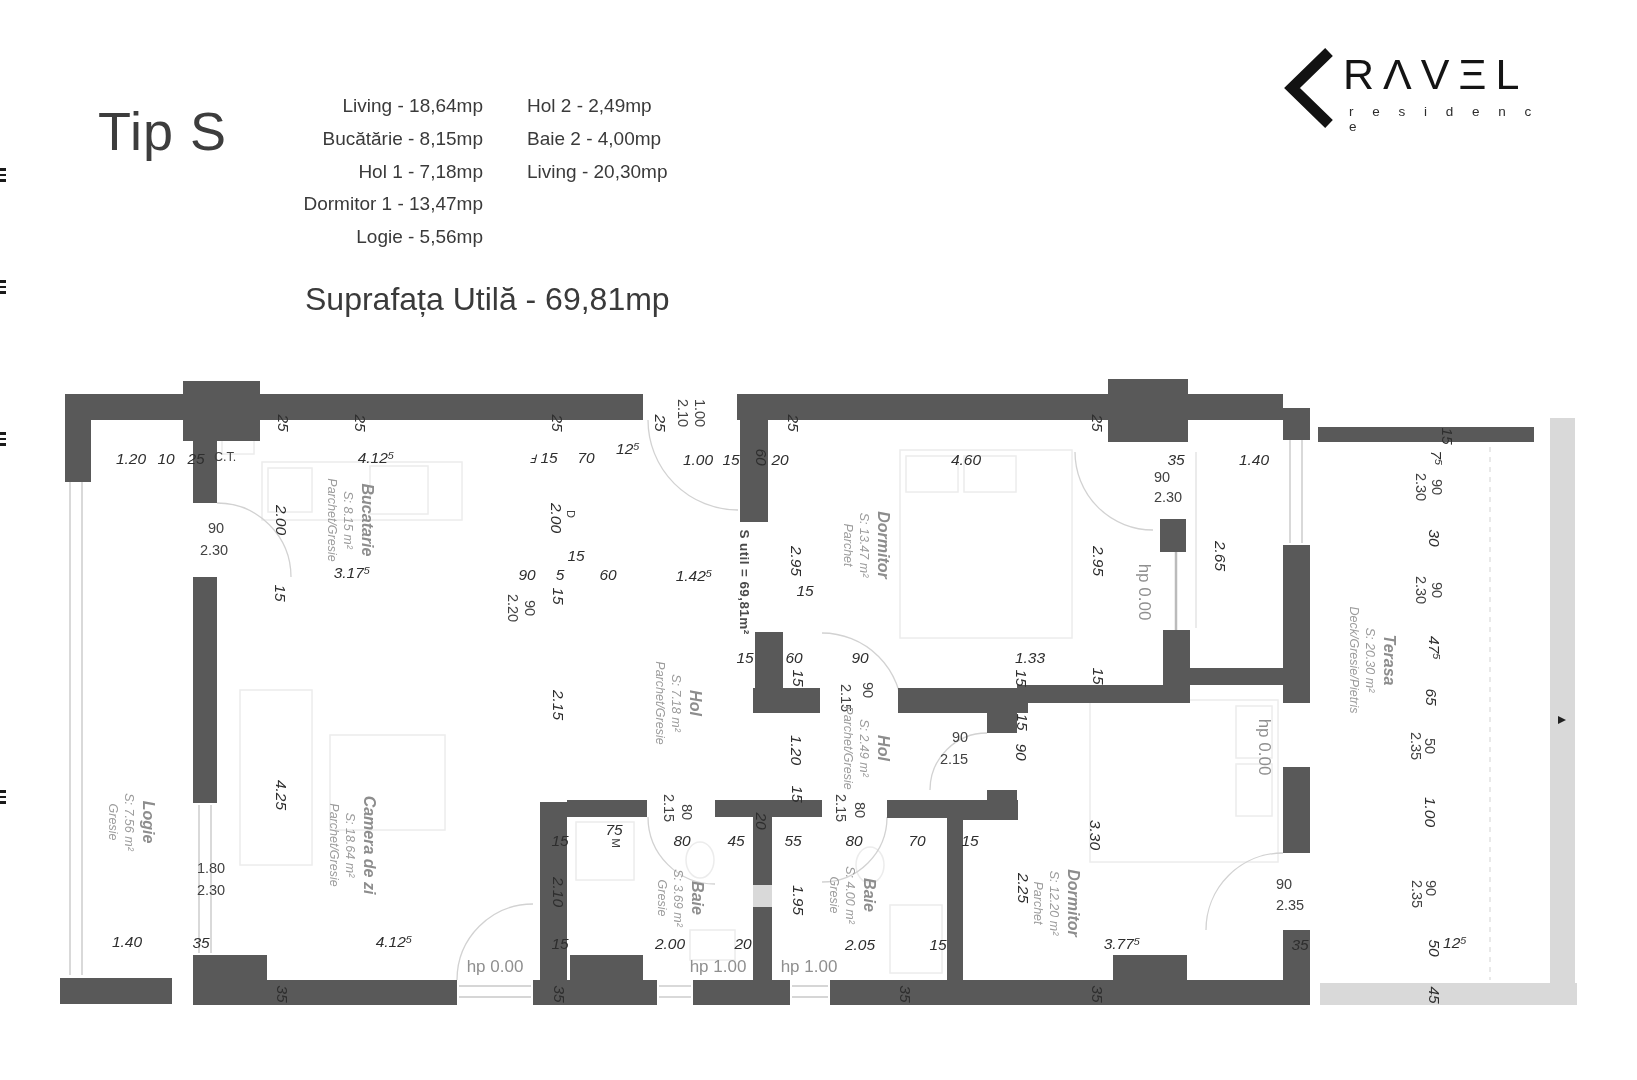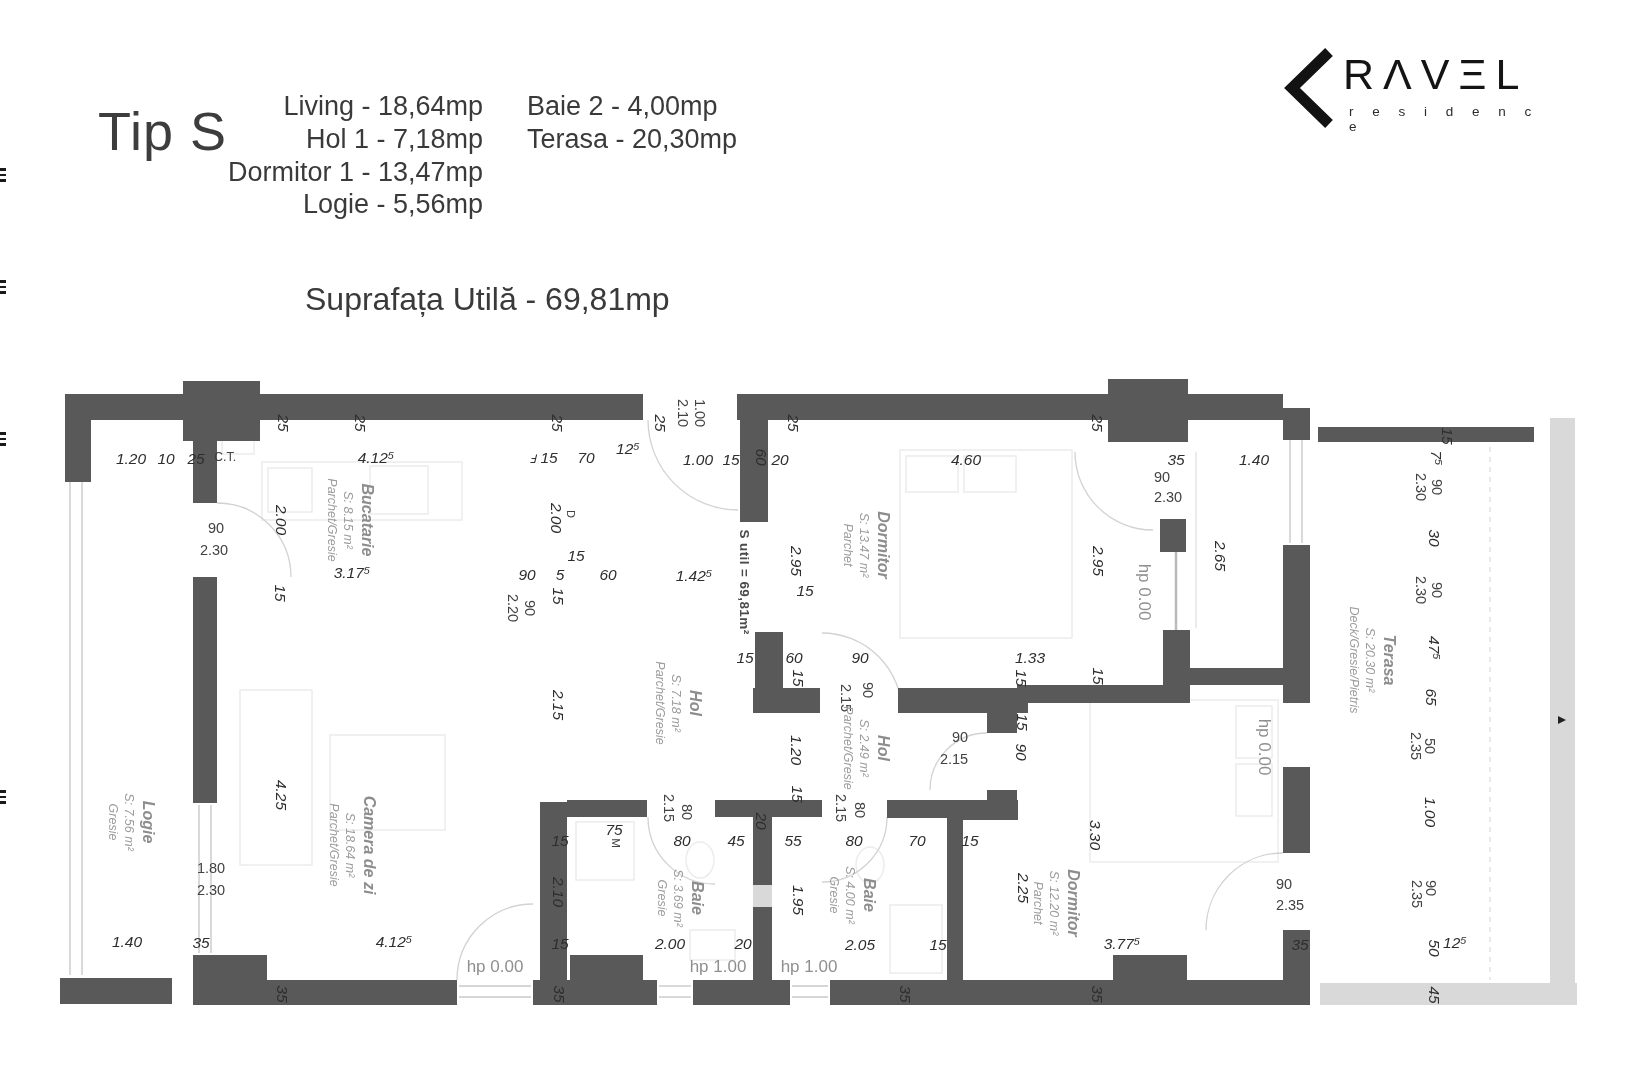--- a/index.html
+++ b/index.html
@@ -1,20 +1,20 @@
 <!DOCTYPE html>
 <html><head>
 <meta charset="utf-8">
 <style>
   html,body{margin:0;padding:0;background:#fff;}
   .stage{position:relative;width:1637px;height:1080px;background:#fff;overflow:hidden;
          font-family:"Liberation Sans", sans-serif;color:#3a3a3a;}
   
   .title{position:absolute;left:98px;top:100px;font-size:54px;color:#3d3d3d;letter-spacing:1px;}
-  .legend{position:absolute;top:90px;font-size:27px;line-height:32.8px;color:#3a3a3a;white-space:nowrap;}
+  .legend{position:absolute;top:90px;font-size:19px;line-height:32.8px;color:#3a3a3a;white-space:nowrap;}
   .legend.c1{left:150px;width:333px;text-align:right;}
   .legend.c2{left:527px;width:420px;text-align:left;}
   .total{position:absolute;left:305px;top:281px;font-size:32px;color:#3a3a3a;}
   .logo{position:absolute;left:1283px;top:40px;width:260px;height:90px;}
   .logo .chev{position:absolute;left:0;top:8px;}
   .logo .brand{position:absolute;left:60px;top:10px;font-size:43px;letter-spacing:9px;color:#141414;font-weight:500;}
   .logo .sub{position:absolute;left:66px;top:64px;font-size:13.5px;letter-spacing:7.5px;color:#2c2c2c;}
   
   .plan{position:absolute;left:0;top:0;width:1637px;height:1080px;}
   .wall{position:absolute;background:#595959;z-index:2;}
@@ -36,27 +36,29 @@
          border-bottom:4px solid transparent;border-left:8px solid #222;z-index:4;}
 </style>
 </head>
 <body>
 
 <div class="stage">
 
   <div class="title">Tip S</div>
   <div class="legend c1">
       <div>Living - 18,64mp</div>
+      <div>Bucătărie - 8,15mp</div>
       <div>Hol 1 - 7,18mp</div>
       <div>Dormitor 1 - 13,47mp</div>
       <div>Logie - 5,56mp</div>
     </div>
   <div class="legend c2">
+      <div>Hol 2 - 2,49mp</div>
       <div>Baie 2 - 4,00mp</div>
-      <div>Terasa - 20,30mp</div>
+      <div>Living - 20,30mp</div>
     </div>
   <div class="total">Suprafața Utilă - 69,81mp</div>
 
   <div class="logo">
     <svg class="chev" width="52" height="80" viewBox="0 0 52 80">
       <path d="M46 4 L9 40 L46 76" fill="none" stroke="#121212" stroke-width="11"></path>
     </svg>
     <div class="brand">RΛVΞL</div>
     <div class="sub">r e s i d e n c e</div>
   </div>

